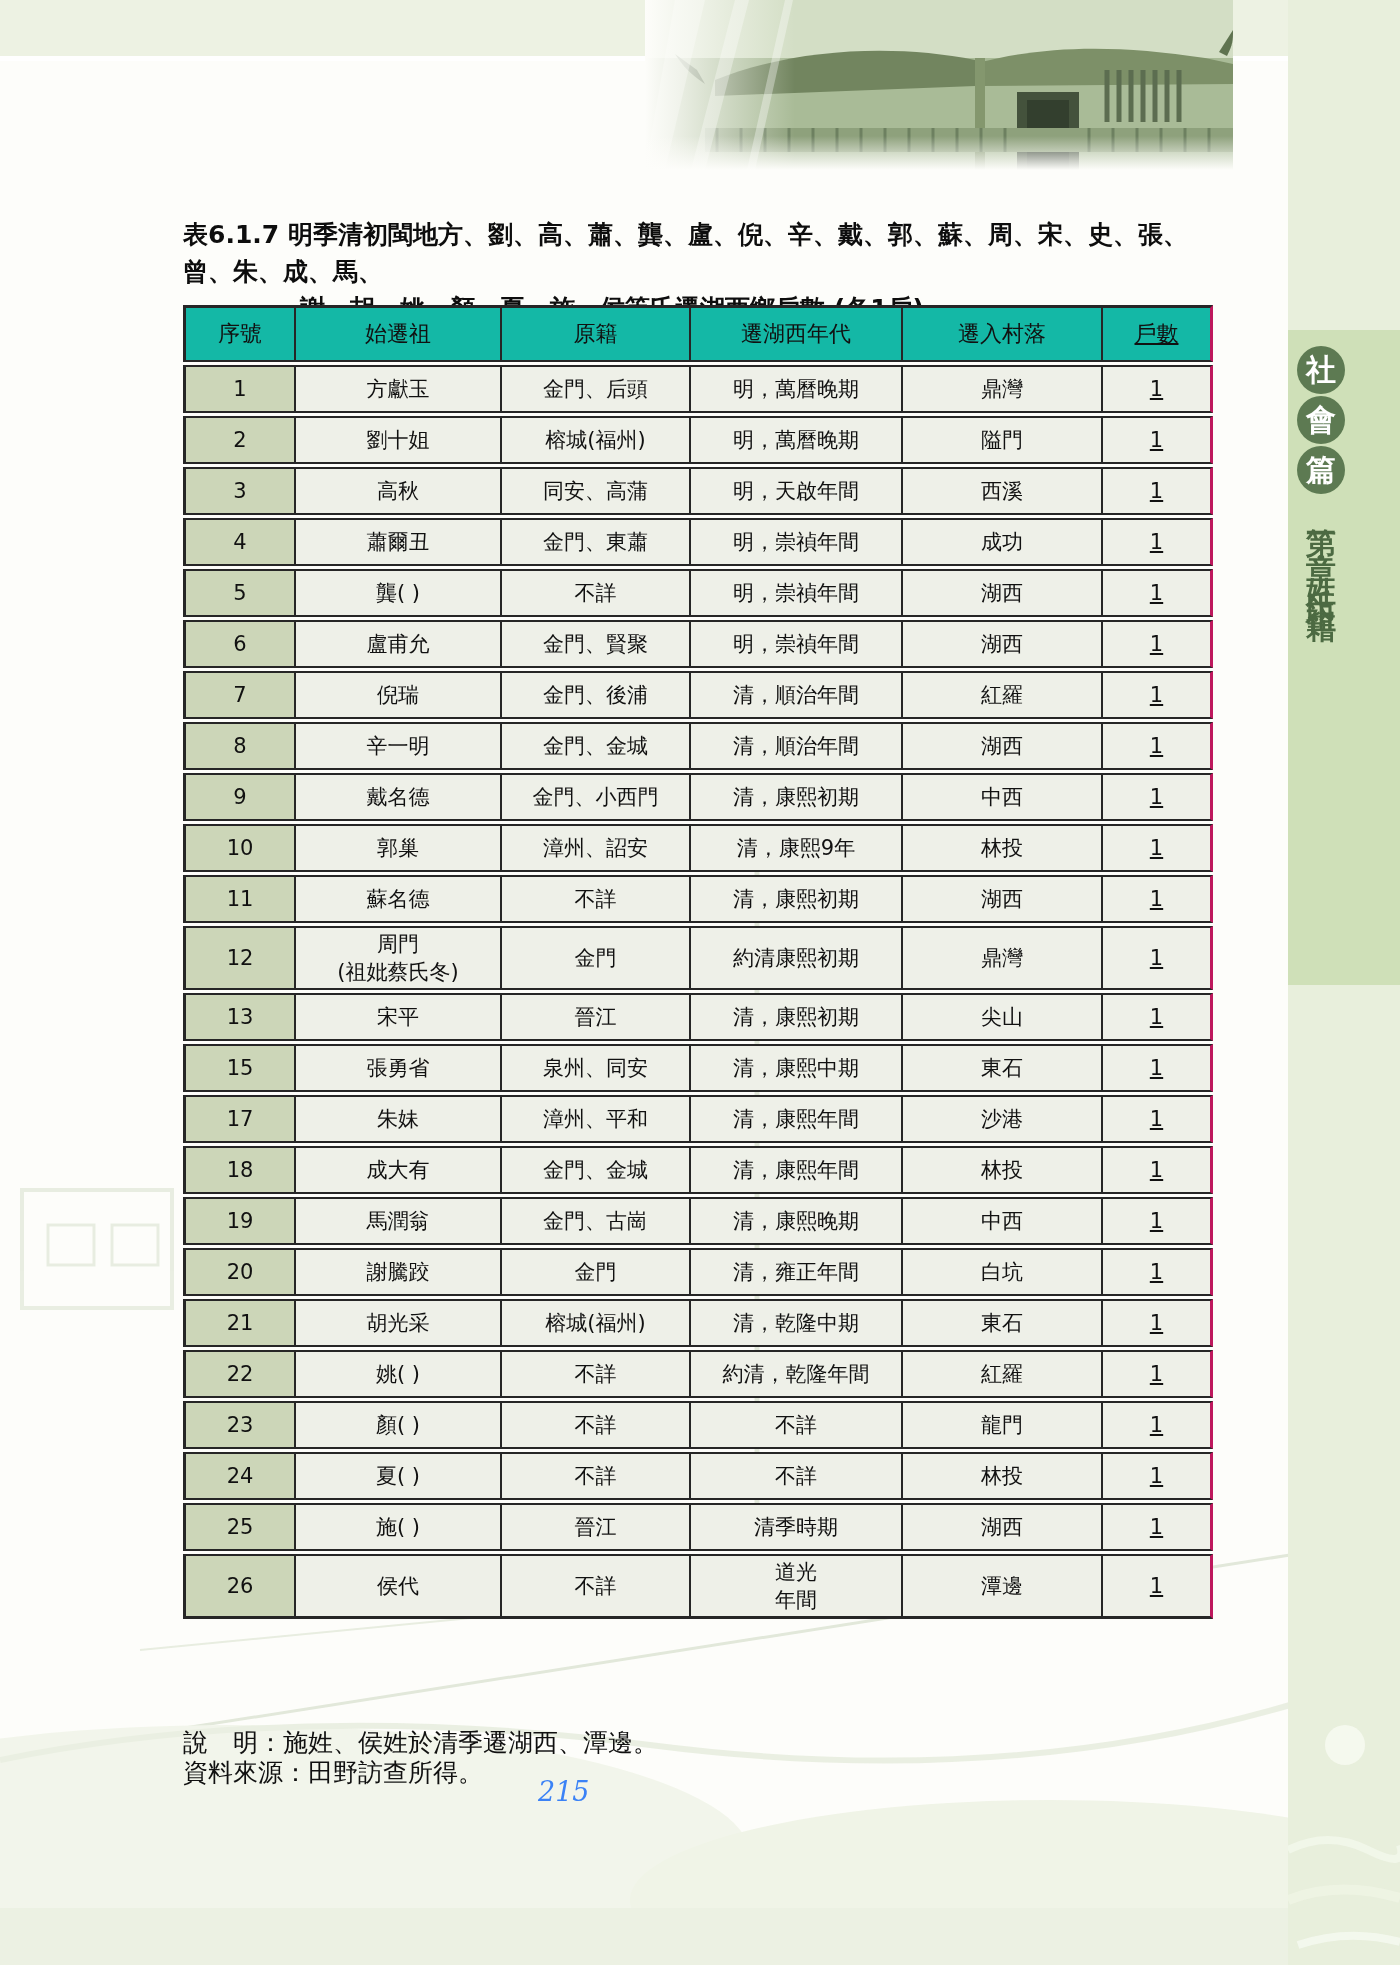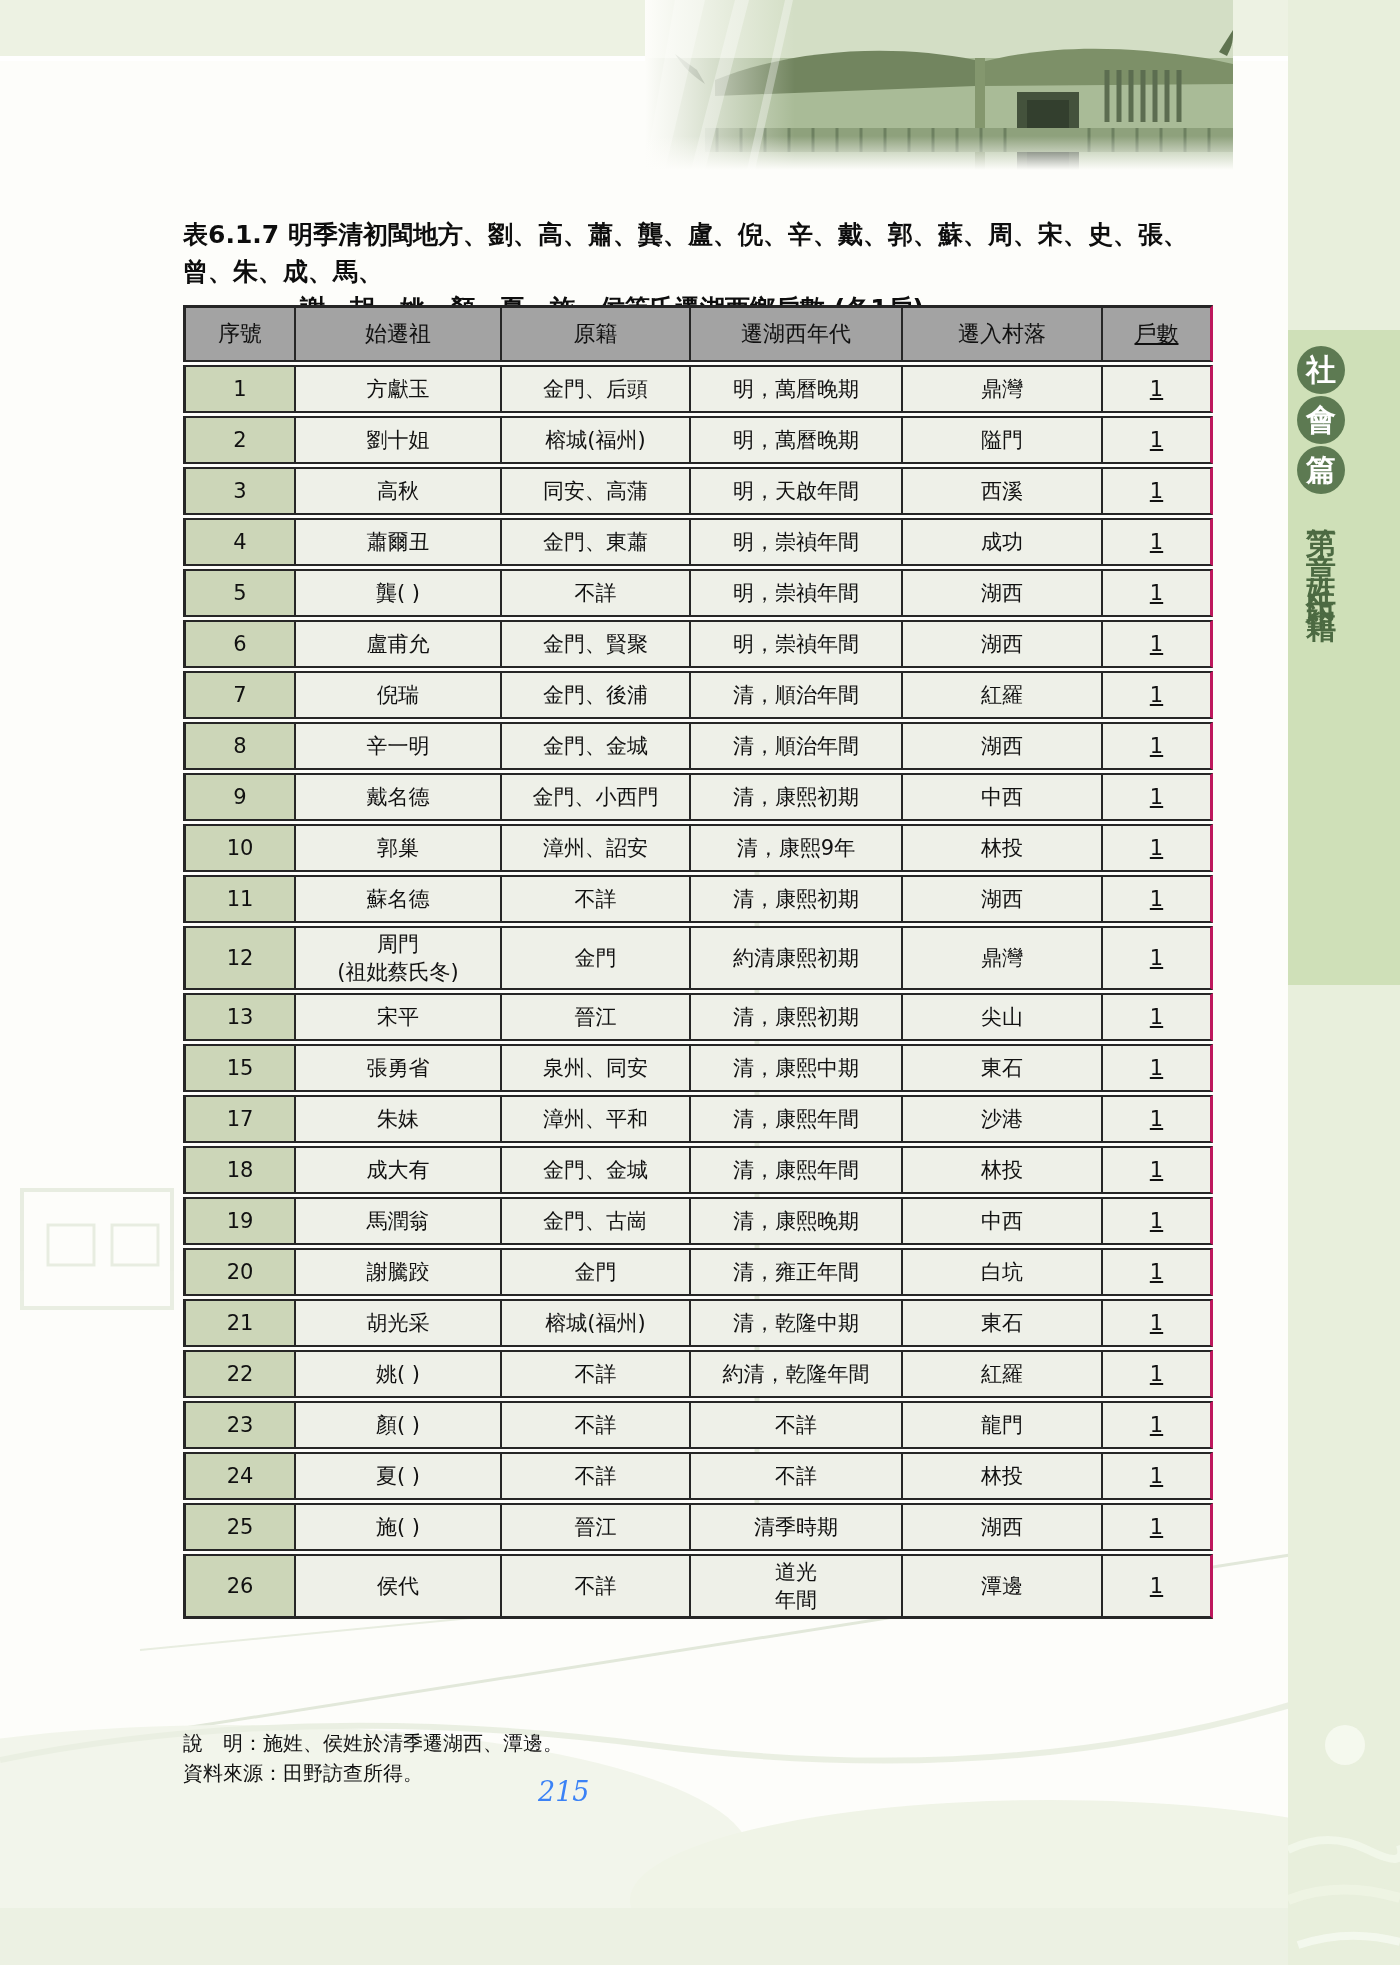--- a/index.html
+++ b/index.html
@@ -36,28 +36,28 @@
   .table-title .line2{padding-left:117px;display:block;}
   
   table.mig{position:absolute;left:183px;top:302px;z-index:2;
     border-collapse:separate;border-spacing:0 3px;table-layout:fixed;width:1030px;}
   table.mig th,table.mig td{
     border-top:2px solid #262626;border-bottom:2px solid #262626;border-right:2px solid #262626;
     text-align:center;vertical-align:middle;font-size:21px;padding:2px 4px;
     background:#eef0e8;white-space:pre-line;overflow:hidden;}
   table.mig th:first-child,table.mig td:first-child{border-left:3px solid #262626;}
   table.mig th:last-child,table.mig td:last-child{border-right:3px solid #be185d;text-decoration:underline;}
-  table.mig thead th{background:#a3a3a3;border-top:3px solid #262626;font-weight:normal;font-size:22px;height:48px;}
+  table.mig thead th{background:#14b8a6;border-top:3px solid #262626;font-weight:normal;font-size:22px;height:48px;}
   table.mig td.idx{background:#ccd6b8;}
   table.mig tbody tr{height:48px;}
   table.mig tbody tr.tall{height:64px;}
   table.mig tbody tr.tall2{height:56px;}
   table.mig tbody tr:last-child td{border-bottom:3px solid #262626;}
   
-  .notes{position:absolute;left:183px;top:1728px;z-index:2;font-size:20px;line-height:30px;color:#101010;}
+  .notes{position:absolute;left:183px;top:1728px;z-index:2;font-size:25px;line-height:30px;color:#101010;}
   
   .page-number{position:absolute;left:538px;top:1776px;z-index:2;
     font-family:"DejaVu Serif","Liberation Serif",serif;font-style:italic;font-size:27px;color:#3b82f6;}
 </style>
 </head>
 <body>
 
 <svg class="watermark" viewBox="0 0 1400 1965">
   <g opacity="0.55">
     <line x1="757" y1="865" x2="757" y2="1520" stroke="#cdd8c1" stroke-width="5"></line>

